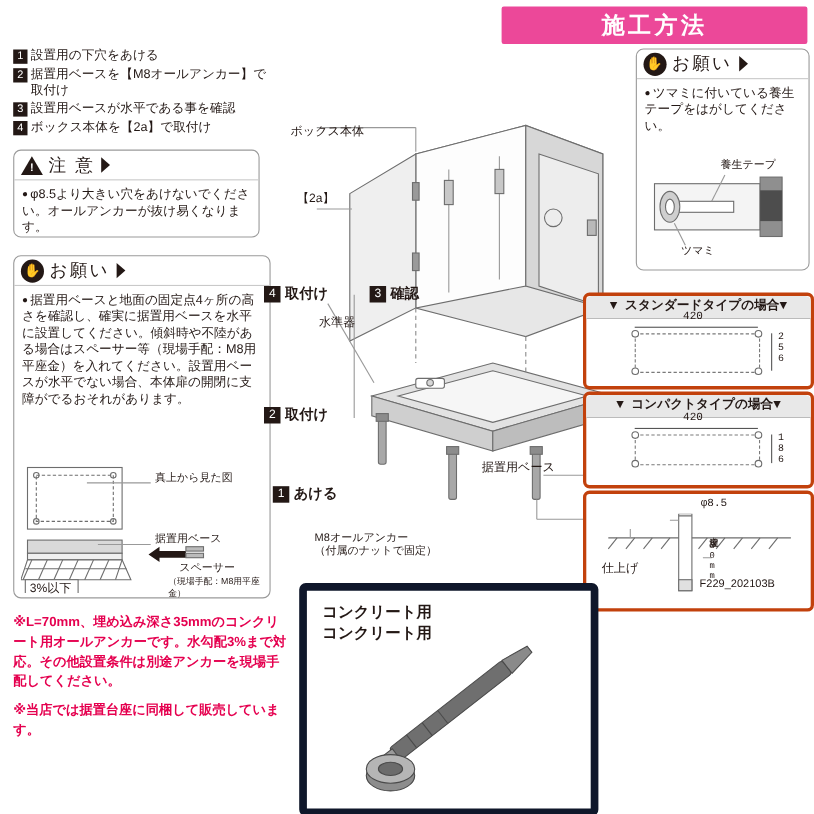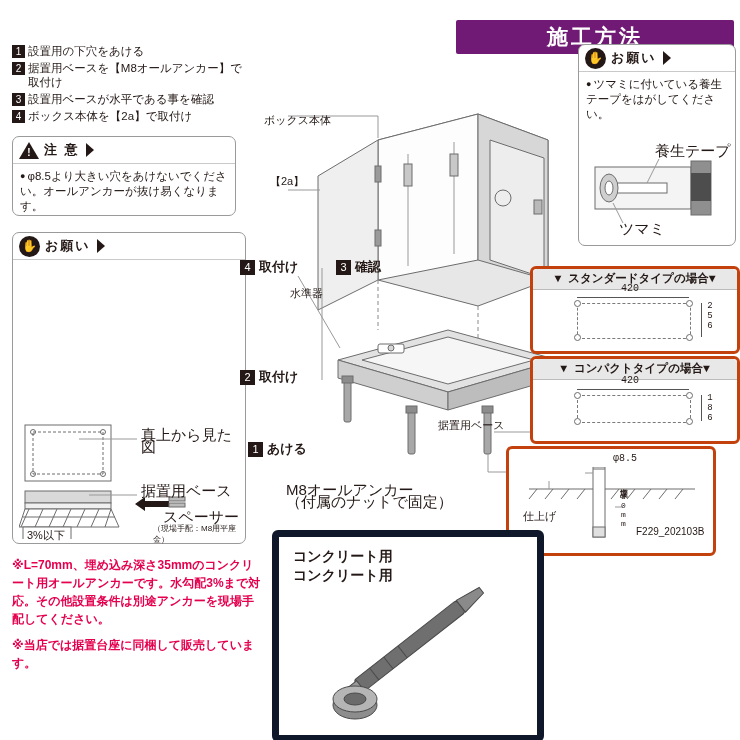--- a/index.html
+++ b/index.html
@@ -8,22 +8,22 @@
     background:#ffffff;
     font-family:"Liberation Sans","DejaVu Sans",sans-serif;
     color:#231815;
     position:relative;
     overflow:hidden;
   }
   .abs{position:absolute;}
 
   
   #header-bar{
-    top:20px;left:456px;width:278px;height:34px;
-    background:#701a75;
+    top:6px;left:456px;width:278px;height:34px;
+    background:#ec4899;
     border-radius:2px;
   }
   #header-title{
     position:absolute;inset:0;
     color:#ffffff;font-size:21px;font-weight:bold;
     letter-spacing:3px;
     display:flex;align-items:center;justify-content:center;
   }
 
   
@@ -40,21 +40,21 @@
 
   
   .panel{
     border:1px solid #9a9a9a;border-radius:7px;background:#fff;
   }
   .panel-head{
     display:flex;align-items:center;height:26px;padding-left:6px;
     border-bottom:1px solid #c9c9c9;
   }
   .panel-head .ttl{
-    font-size:13px;font-weight:bold;margin-left:5px;letter-spacing:2px;
+    font-size:16px;font-weight:normal;margin-left:5px;letter-spacing:2px;
   }
   .panel-body{padding:5px 7px 7px 7px;font-size:11.5px;line-height:15px;}
   .bullet:before{content:"\25CF";font-size:9px;margin-right:2px;vertical-align:1px;}
 
   .tri-warn{
     width:0;height:0;border-left:10px solid transparent;border-right:10px solid transparent;
     border-bottom:17px solid #231815;position:relative;
   }
   .tri-warn:after{
     content:"!";position:absolute;left:-3px;top:5px;width:6px;
@@ -73,40 +73,40 @@
   #caution-box{top:136px;left:12px;width:222px;height:78px;}
   #onegai-left{top:232px;left:12px;width:232px;height:310px;}
   #onegai-right{top:44px;left:578px;width:156px;height:200px;}
 
   
   #red-note-1{top:556px;left:12px;width:250px;color:#e5004f;font-size:12px;line-height:18px;font-weight:bold;}
   #red-note-2{top:636px;left:12px;width:250px;color:#e5004f;font-size:12px;line-height:18px;font-weight:bold;}
 
   
   .lbl{font-size:11px;line-height:14px;color:#231815;}
-  .lbl-sm{font-size:15px;line-height:12px;color:#231815;}
+  .lbl-sm{font-size:10px;line-height:12px;color:#231815;}
 
   
   .tag{display:flex;align-items:center;}
   .tag .sq{
     width:15px;height:15px;line-height:15px;background:#231815;color:#fff;
     font-size:11px;text-align:center;margin-right:4px;
   }
   .tag .tx{font-size:13px;font-weight:bold;text-align:right;}
 
   
   .spec{border:3px solid #c2410c;border-radius:6px;background:#fff;font-family:Liberation Mono, monospace;}
   .spec-head{
     background:#e8e8e8;border-bottom:1px solid #bbb;
     font-size:11.5px;font-weight:bold;text-align:center;line-height:20px;height:20px;
     border-radius:5px 5px 0 0;
   }
   #spec-standard{top:266px;left:530px;width:204px;height:82px;}
   #spec-compact{top:356px;left:530px;width:204px;height:82px;}
-  #spec-anchor{top:446px;left:506px;width:204px;height:104px;}
+  #spec-anchor{top:446px;left:530px;width:204px;height:104px;}
 
   
   .dashrect{border:1px dashed #7a7a7a;position:absolute;}
   .dot{width:5px;height:5px;border:1px solid #6b6b6b;border-radius:50%;background:#fff;position:absolute;}
   .dimline{position:absolute;background:#555;}
   .dimtxt{position:absolute;font-size:10px;color:#231815;}
   .vert{writing-mode:vertical-rl;text-orientation:upright;}
 
   
   #anchor-panel{
@@ -160,20 +160,23 @@
   <div class="panel-body">
     <span class="bullet">φ8.5より大きい穴をあけないでください。オールアンカーが抜け易くなります。</span>
   </div>
 </div>
 
 <div class="abs panel" id="onegai-left">
   <div class="panel-head">
     <span class="hand-icon">✋</span>
     <span class="ttl">お願い</span>
     <span class="head-arrow"></span>
+  </div>
+  <div class="panel-body">
+    <span class="bullet">据置用ベースと地面の固定点4ヶ所の高さを確認し、確実に据置用ベースを水平に設置してください。傾斜時や不陸がある場合はスペーサー等（現場手配：M8用平座金）を入れてください。設置用ベースが水平でない場合、本体扉の開閉に支障がでるおそれがあります。</span>
   </div>
 
   <svg class="abs" style="top:188px;left:6px;" width="218" height="118">
 
     <rect x="6" y="4" width="86" height="56" class="hair"></rect>
     <rect x="14" y="11" width="70" height="42" class="hair" stroke-dasharray="3,2"></rect>
     <circle cx="14" cy="11" r="2.5" class="hair"></circle>
     <circle cx="84" cy="11" r="2.5" class="hair"></circle>
     <circle cx="14" cy="53" r="2.5" class="hair"></circle>
     <circle cx="84" cy="53" r="2.5" class="hair"></circle>

